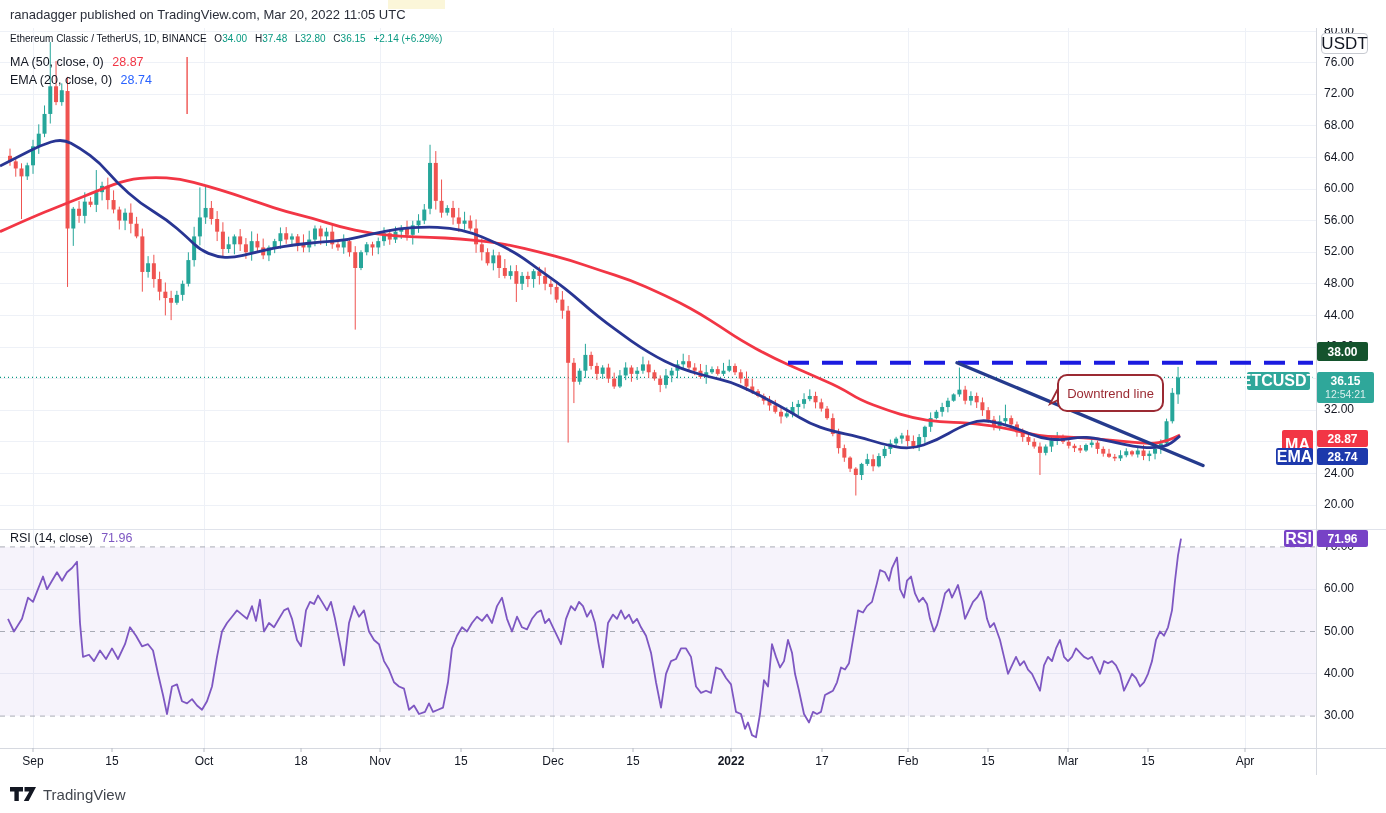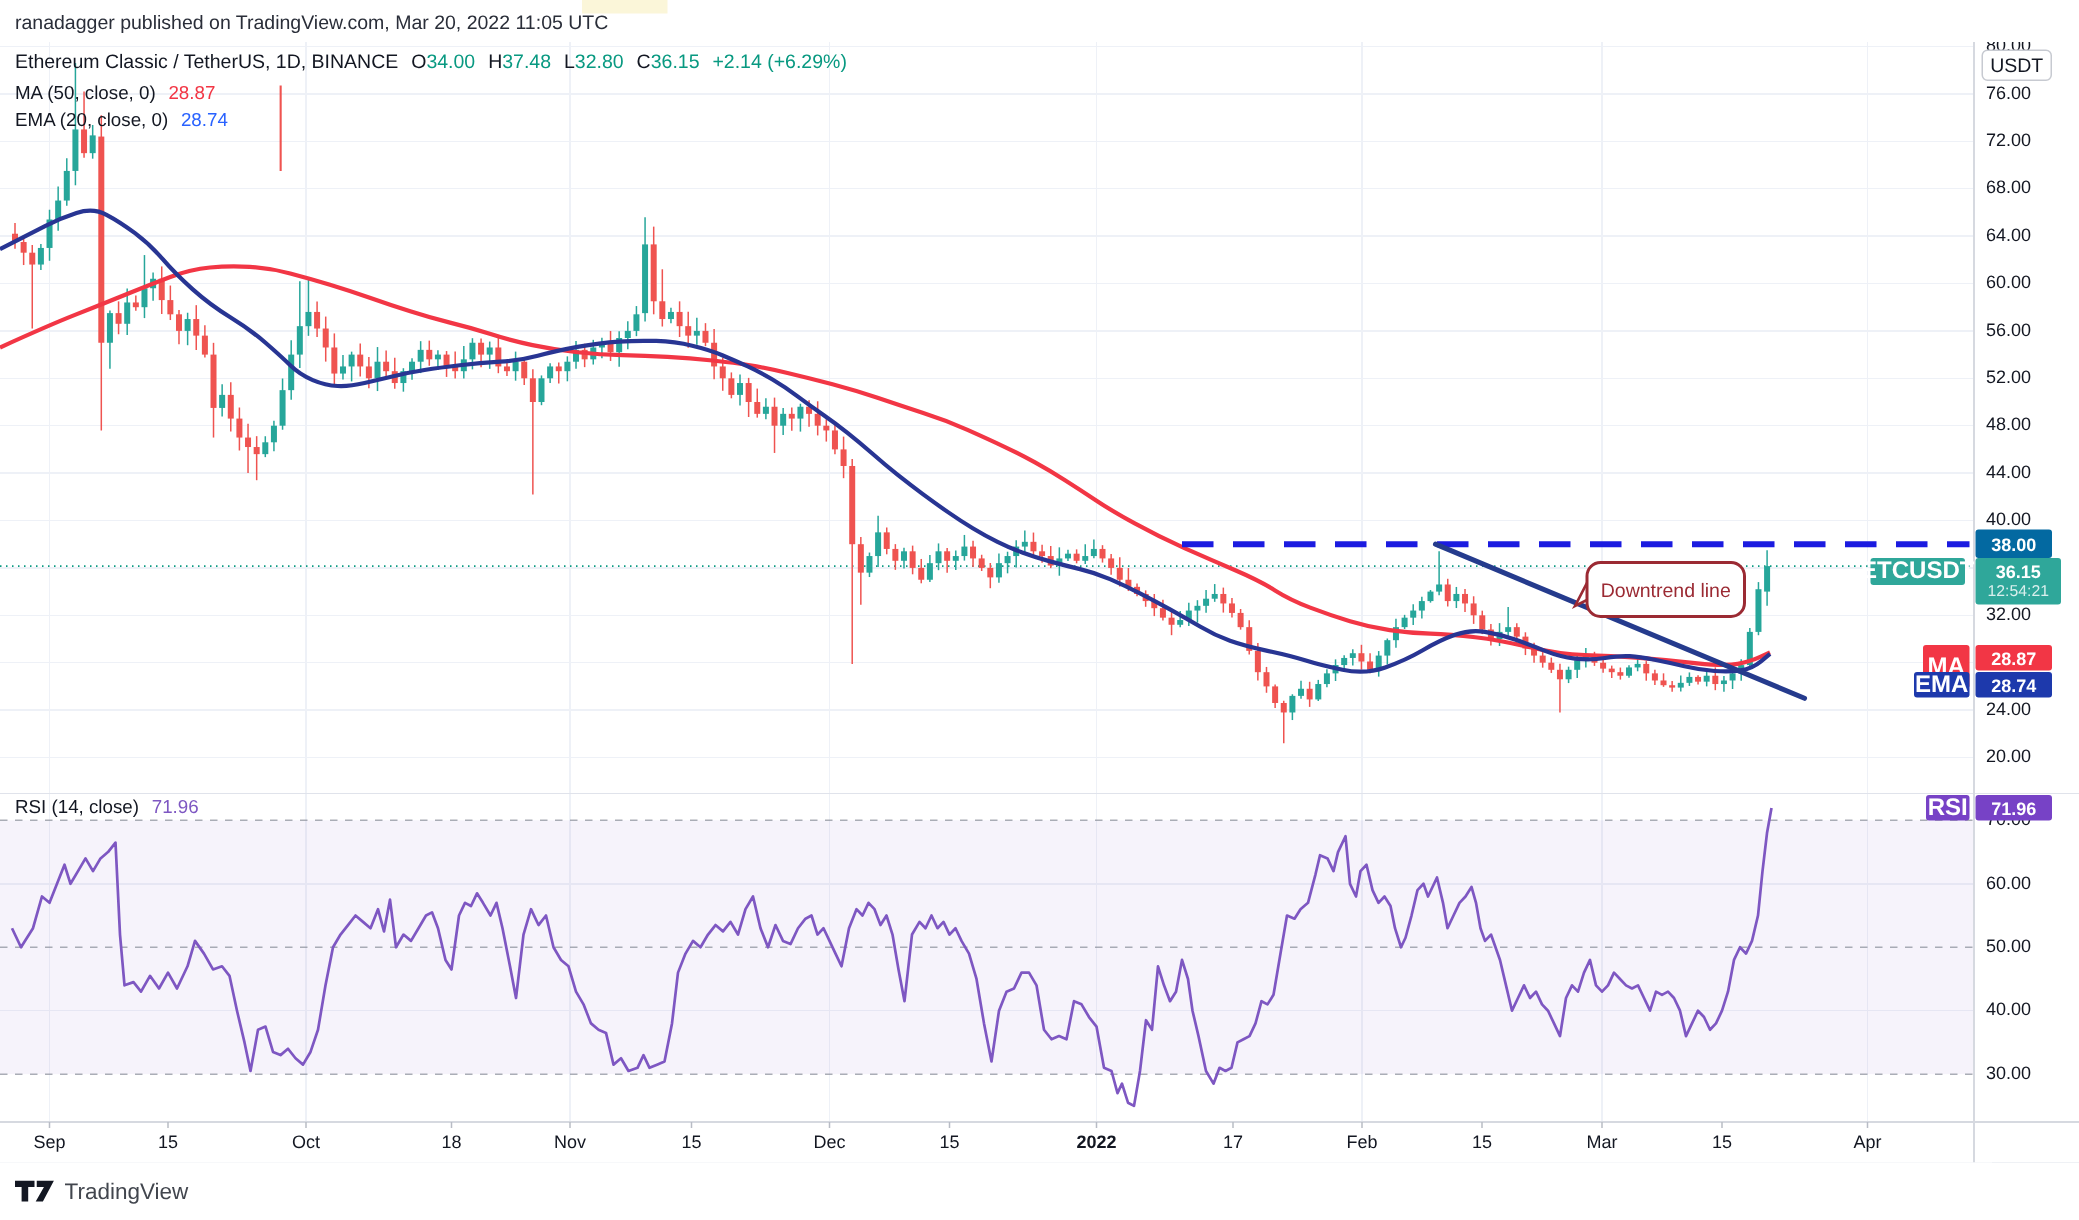--- a/index.html
+++ b/index.html
@@ -3,31 +3,31 @@
 <meta charset="utf-8">
 <style>
   html,body{margin:0;padding:0;background:#fff;}
   #app{position:relative;width:1386px;height:813px;background:#fff;overflow:hidden;
        font-family:"Liberation Sans",sans-serif;color:#131722;}
   svg text{font-family:"Liberation Sans",sans-serif;}
   #chart-svg{position:absolute;left:0;top:0;z-index:1;}
   .hdr{position:absolute;left:0;top:0;width:1386px;height:28px;background:#fff;z-index:5;}
   .hdr-text{position:absolute;left:10px;top:7px;font-size:13px;color:#2a2e39;}
   .hl-strip{position:absolute;left:388px;top:0;width:57px;height:9px;background:#fbf6d9;z-index:6;}
-  .lgd{position:absolute;left:10px;white-space:nowrap;z-index:7;font-size:13px;color:#131722;}
+  .lgd{position:absolute;left:10px;white-space:nowrap;z-index:7;font-size:10px;color:#131722;}
   .lgd .v{margin-left:5px;}
   .teal{color:#089981;}
   .lgd-ma{font-size:12.5px;}
   .red-v{color:#f23645;}
   .blue-v{color:#2962ff;}
   .purple-v{color:#7e57c2;}
   .badge{position:absolute;z-index:8;color:#fff;font-size:12px;display:flex;
          align-items:center;justify-content:center;border-radius:2px;font-weight:600;}
   .usdt{background:#fff;color:#131722;border:1px solid #c7cad1;border-radius:4px;
-        font-weight:400;font-size:13px;}
+        font-weight:400;font-size:17px;}
   .lbl{font-size:16px;font-weight:700;}
   .price-badge{flex-direction:column;line-height:1.15;font-weight:600;}
   .price-badge .cd{font-size:10.5px;font-weight:400;color:rgba(255,255,255,0.82);text-align:right;}
   .callout{position:absolute;left:1057px;top:374px;width:103px;height:34px;z-index:9;
            background:#fff;border:2px solid #9b2a33;border-radius:10px;color:#9b2a33;
            font-size:13px;display:flex;align-items:center;justify-content:center;}
   .footer{position:absolute;left:0;top:775px;width:1328px;height:38px;background:#fff;z-index:5;}
   .brand{position:absolute;left:10px;top:11px;display:flex;align-items:center;}
   .brand-text{margin-left:7px;font-size:15px;font-weight:500;color:#42464e;}
   .axis-hit{position:absolute;z-index:4;background:transparent;}
@@ -572,21 +572,21 @@
     <span class="v blue-v">28.74</span>
   </div>
   <div class="lgd lgd-ma" style="top:531px;">
     <span>RSI (14, close)</span>
     <span class="v purple-v">71.96</span>
   </div>
 
   <div class="callout">Downtrend line</div>
 
   <div class="badge usdt" style="left:1321px;top:33px;width:45px;height:19px;">USDT</div>
-  <div class="badge" style="left:1317px;top:353px;width:51px;height:19px;background:#0369a1;">38.00</div>
+  <div class="badge" style="left:1317px;top:342px;width:51px;height:19px;background:#14532d;">38.00</div>
   <div class="badge price-badge" style="left:1317px;top:372px;width:57px;height:31px;background:#2fa79a;">
     <div>36.15</div>
     <div class="cd">12:54:21</div>
   </div>
   <div class="badge lbl" style="left:1247px;top:372px;width:63px;height:18px;background:#2fa79a;">ETCUSDT</div>
   <div class="badge lbl" style="left:1282px;top:430px;width:31px;height:29px;background:#f23645;">MA</div>
   <div class="badge" style="left:1317px;top:430px;width:51px;height:17px;background:#f23645;">28.87</div>
   <div class="badge lbl" style="left:1276px;top:448px;width:37px;height:17px;background:#1d39ac;">EMA</div>
   <div class="badge" style="left:1317px;top:448px;width:51px;height:17px;background:#1d39ac;">28.74</div>
   <div class="badge lbl" style="left:1284px;top:530px;width:29px;height:17px;background:#7742c6;">RSI</div>

